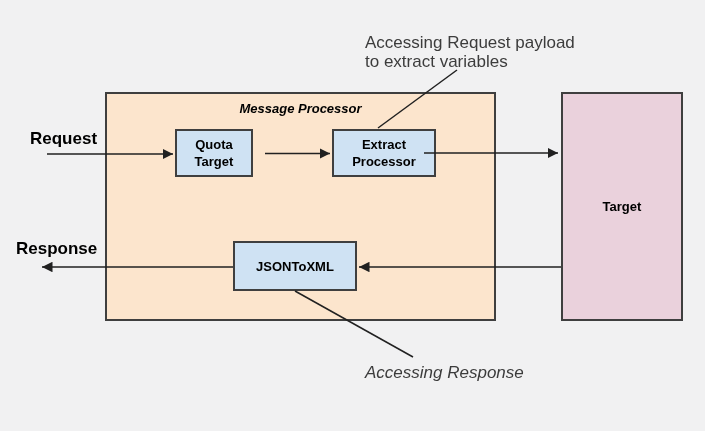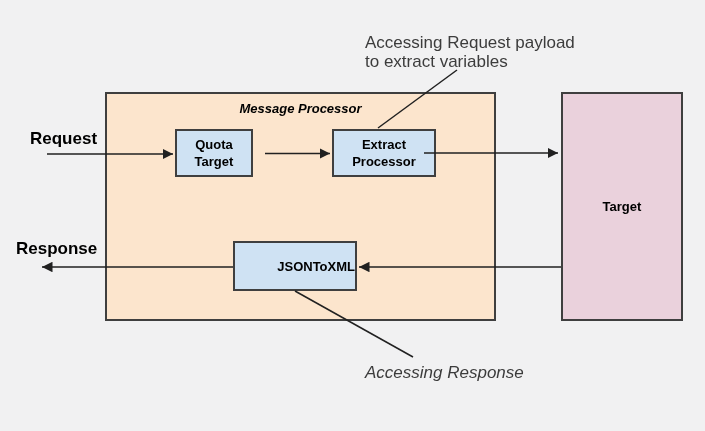--- a/index.html
+++ b/index.html
@@ -71,21 +71,21 @@
     align-items: center;
     justify-content: center;
     font-size: 13px;
     font-weight: bold;
     color: var(--text, #000);
     line-height: 17px;
     text-align: center;
   }
   .node-quota    { left: 175px; top: 129px; width: 78px;  height: 48px; }
   .node-extract  { left: 332px; top: 129px; width: 104px;  height: 48px; }
-  .node-jsonxml  { left: 233px; top: 241px; width: 124px; height: 50px; align-items: flex-end; }
+  .node-jsonxml  { left: 233px; top: 241px; width: 124px; height: 50px; }
   .flow-label {
     position: absolute;
     font-size: 17px;
     font-weight: bold;
     color: var(--text, #000);
     z-index: 2;
     white-space: nowrap;
   }
   .label-request  { left: 30px; top: 129px; }
   .label-response { left: 16px; top: 239px; }

